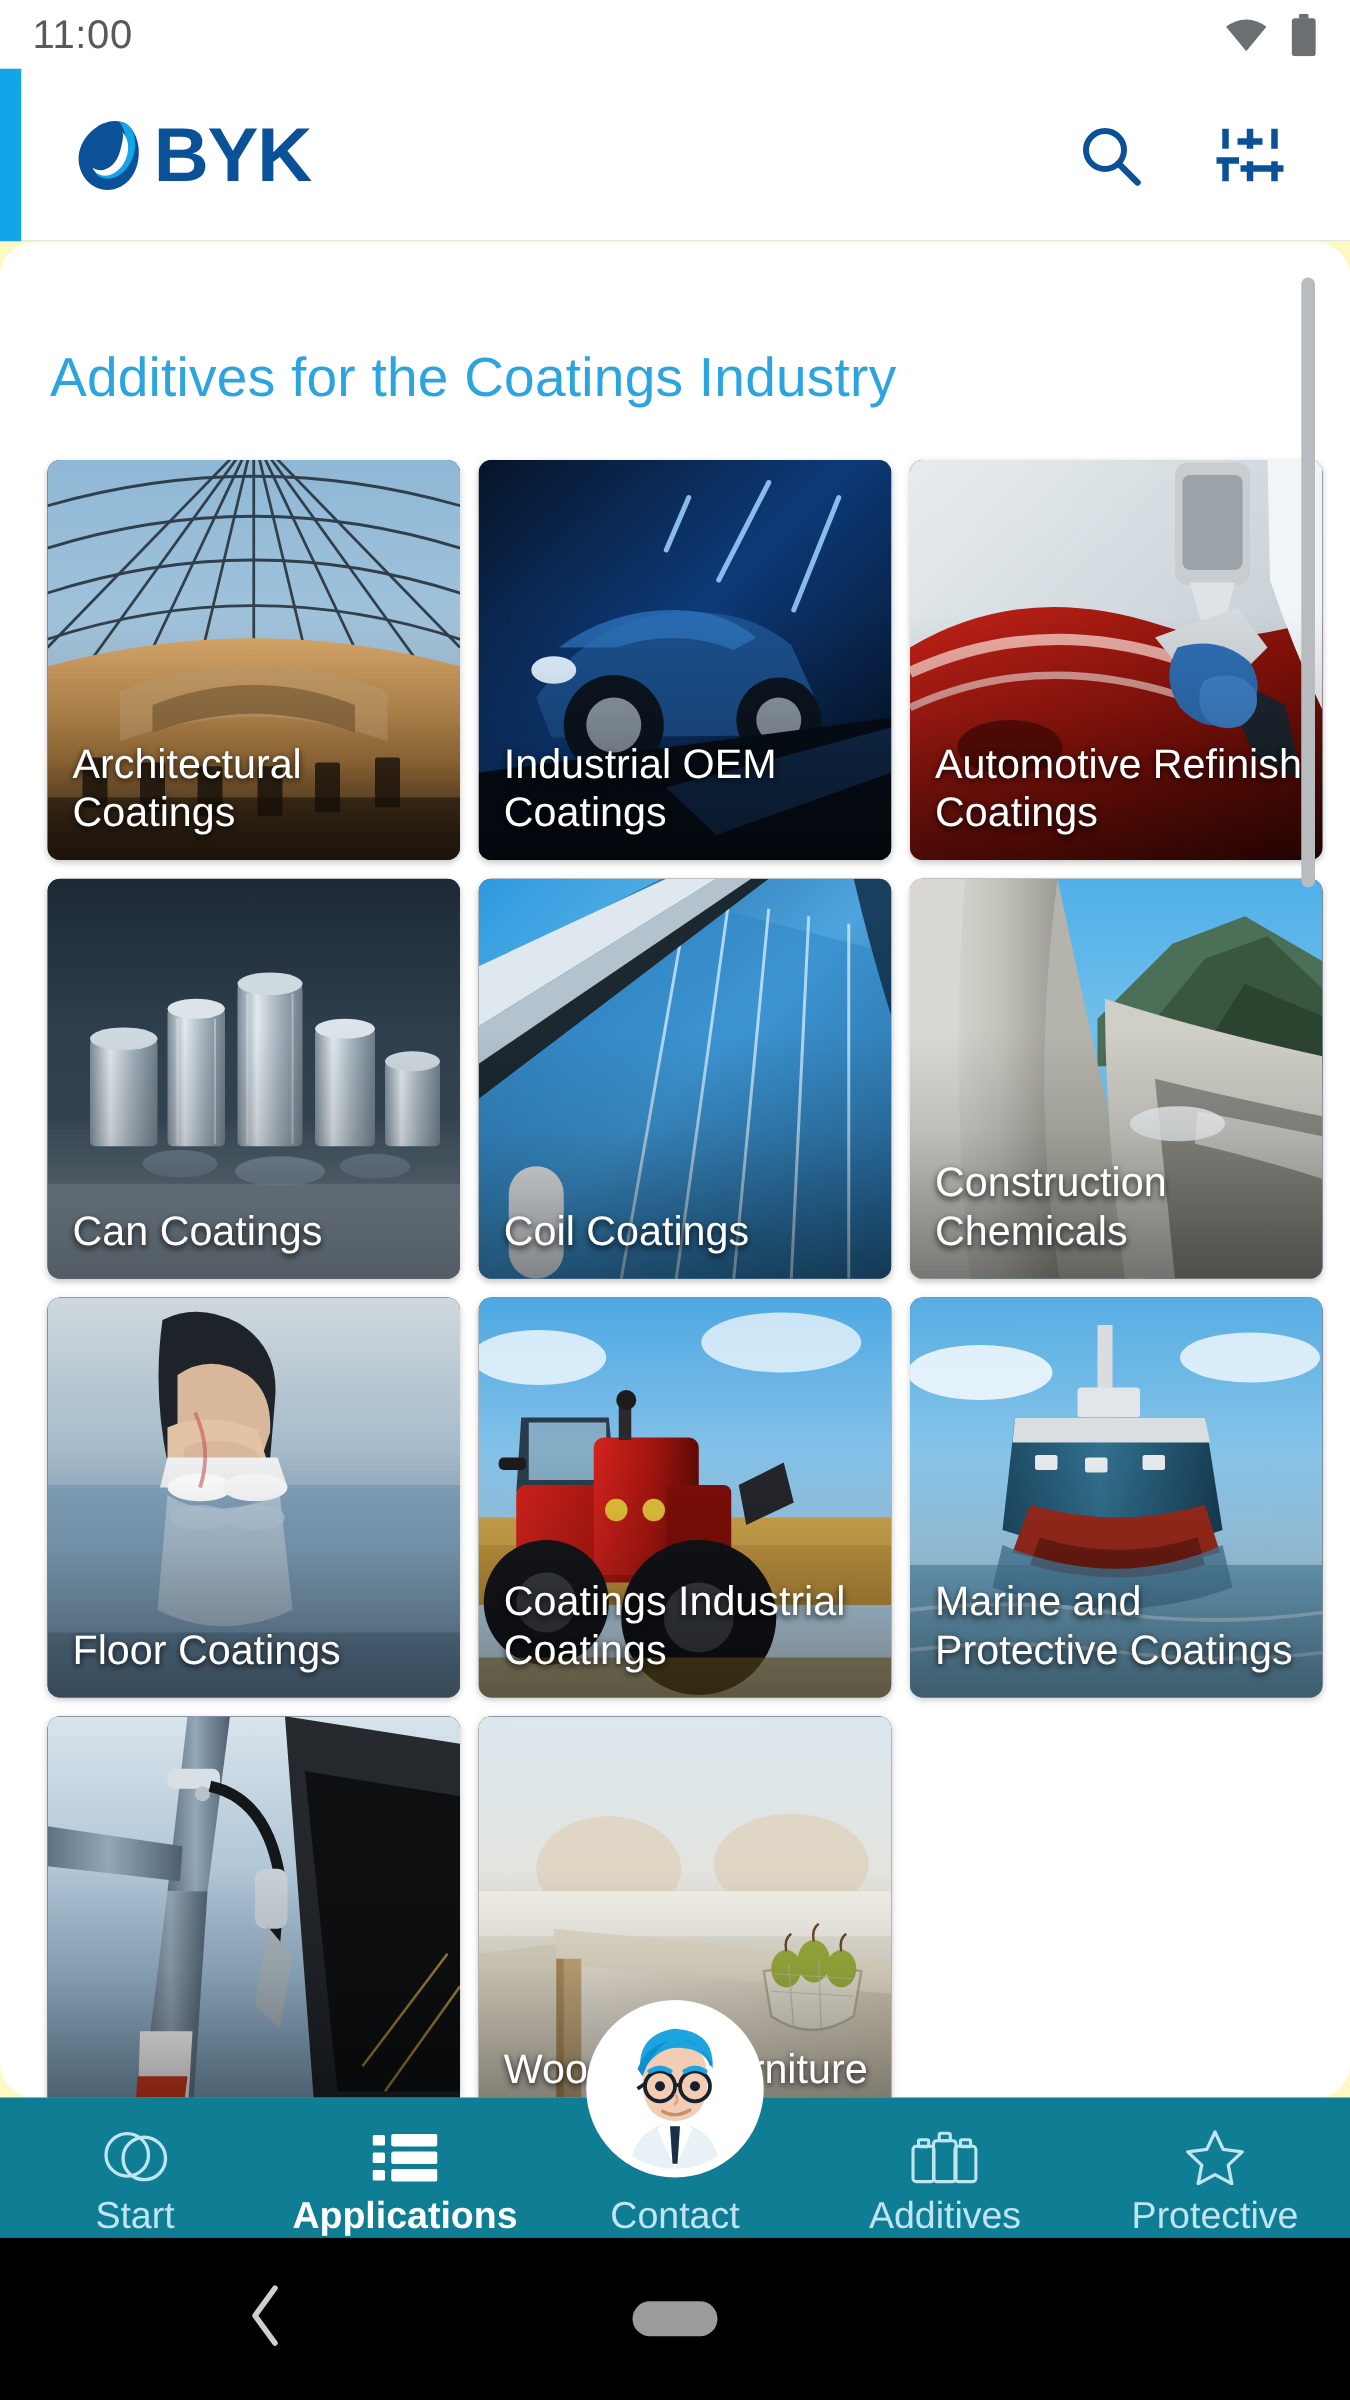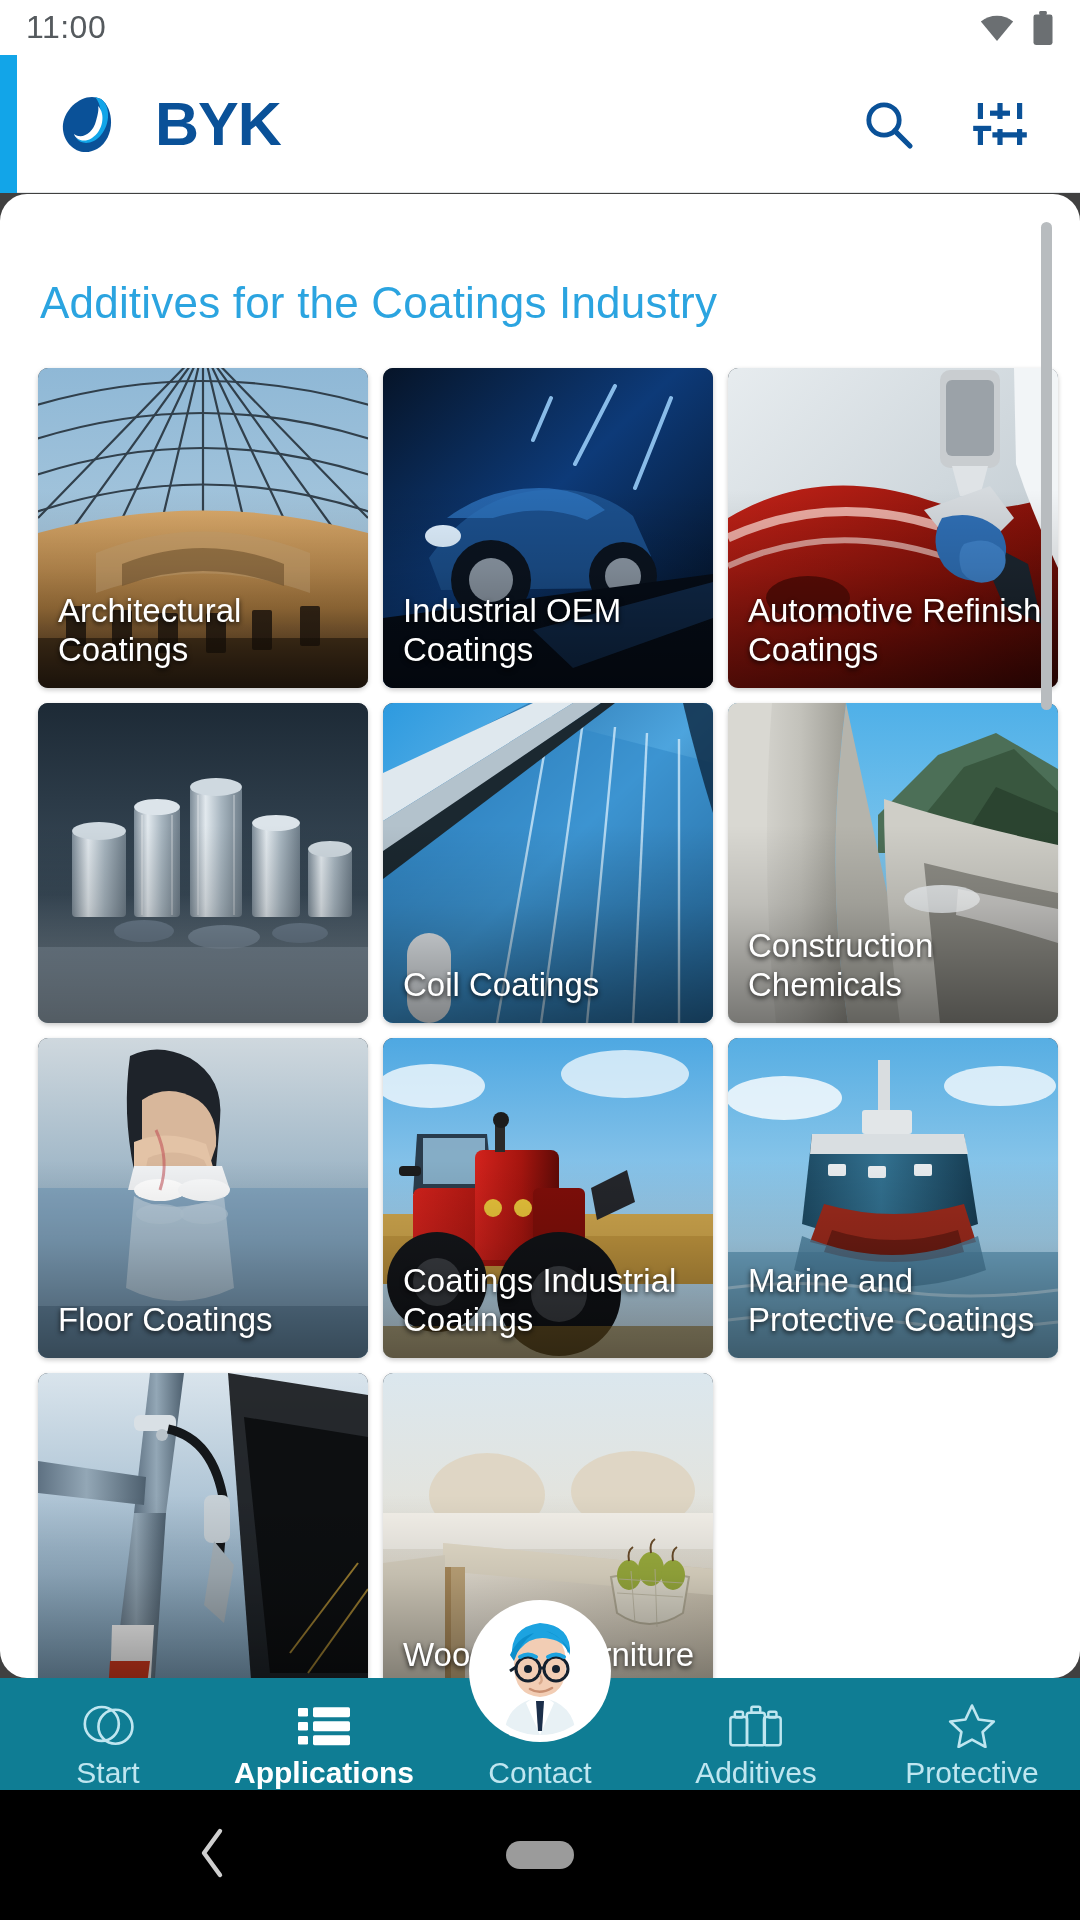--- a/index.html
+++ b/index.html
@@ -2,21 +2,21 @@
 <html><head>
 <meta charset="utf-8">
 <style>
   * { margin:0; padding:0; box-sizing:border-box; }
   html, body {
     width:1080px; height:1920px;
     background:#ffffff;
     font-family:"Liberation Sans", sans-serif;
     overflow:hidden;
   }
-  #app { position:relative; width:1080px; height:1920px; background:#404040; }
+  #app { position:relative; width:1080px; height:1920px; background:#fef9c3; }
 
   
   .statusbar {
     position:absolute; top:0; left:0; width:1080px; height:55px;
     background:#ffffff;
     display:flex; align-items:center; justify-content:space-between;
     padding:0 26px 0 26px;
   }
   .status-time {
     font-size:32px; color:#555a5e; letter-spacing:0.5px;
@@ -32,21 +32,21 @@
     display:flex; align-items:center;
   }
   .appbar-accent {
     position:absolute; left:0; top:0; width:17px; height:138px;
     background:#12A5E8;
   }
   .brand { display:flex; align-items:center; margin-left:57px; }
   .brand-mark { width:62px; height:62px; position:relative; }
   .brand-text {
     font-size:61px; font-weight:bold; color:#0A5198;
-    letter-spacing:-1px; margin-left:36px;
+    letter-spacing:-1px; margin-left:4px;
     font-family:"Liberation Sans", sans-serif;
   }
   .appbar-actions {
     margin-left:auto; display:flex; align-items:center; gap:48px; margin-right:48px;
   }
   .icon-btn { width:64px; height:64px; display:flex; align-items:center; justify-content:center; cursor:pointer; }
 
   
   .content {
     position:absolute; top:194px; left:0; width:1080px; height:1484px;
@@ -324,20 +324,21 @@
               <line x1="104" y1="112" x2="104" y2="212"></line>
                 <line x1="134" y1="112" x2="134" y2="212"></line>
             </g>
             <ellipse cx="106" cy="228" rx="30" ry="11" fill="#6e8091"></ellipse>
             <ellipse cx="186" cy="234" rx="36" ry="12" fill="#7b8d9d"></ellipse>
             <ellipse cx="262" cy="230" rx="28" ry="10" fill="#6e8091"></ellipse>
             <rect y="244" width="330" height="76" fill="#8fa1ae" opacity="0.55"></rect>
           </svg>
         </div>
         <div class="card-shade"></div>
+        <div class="card-label">Can Coatings</div>
       </div>
 
       <div class="card">
         <div class="card-img">
           <svg width="330" height="320" viewBox="0 0 330 320" preserveAspectRatio="none">
             <defs>
               <linearGradient id="coilSky" x1="0" y1="0" x2="1" y2="1">
                 <stop offset="0%" stop-color="#2d9adf"></stop>
                   <stop offset="100%" stop-color="#bfe3f7"></stop>
               </linearGradient>

